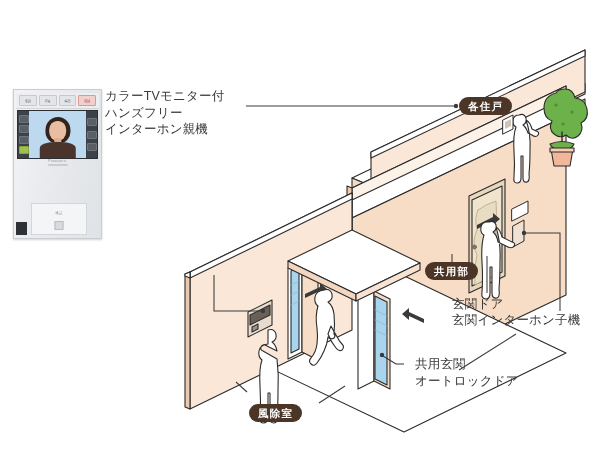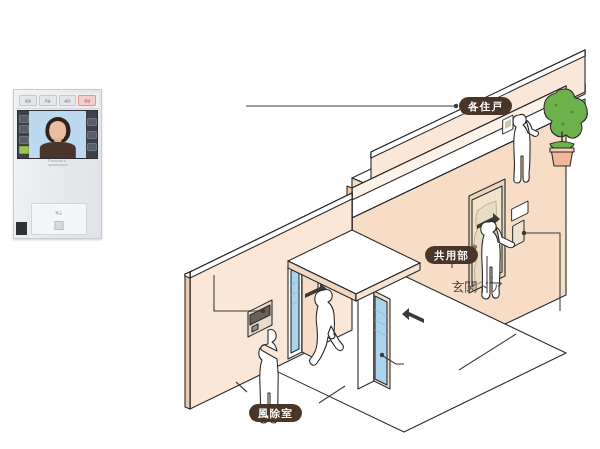--- a/index.html
+++ b/index.html
@@ -322,25 +322,31 @@
     <div id="ic-brand">Panasonic</div>
     <div id="ic-slot"></div>
     <div id="ic-grille"></div>
     <div id="ic-lower">
       <div id="ic-lower-t">通話</div>
       <div id="ic-lower-btn"></div>
     </div>
     <div id="ic-blackbox"></div>
   </div>
 
-
-
-  <div class="lbl" style="left:452px; top:279px;">玄関ドア</div>
-
-
+  <div class="lbl" style="left:105px; top:88px;">カラーTVモニター付
+ハンズフリー
+インターホン親機</div>
+
+
+  <div class="lbl" style="left:452px; top:296px;">玄関ドア</div>
+
+  <div class="lbl" style="left:452px; top:312px;">玄関インターホン子機</div>
+
+  <div class="lbl" style="left:415px; top:356px;">共用玄関
+オートロックドア</div>
 
   <div class="badge" style="left:459px; top:97px;">各住戸</div>
 
-  <div class="badge" style="left:425px; top:246px;">共用部</div>
+  <div class="badge" style="left:425px; top:262px;">共用部</div>
 
   <div class="badge" style="left:249px; top:404px;">風除室</div>
 
 </div>
 
 </body></html>

